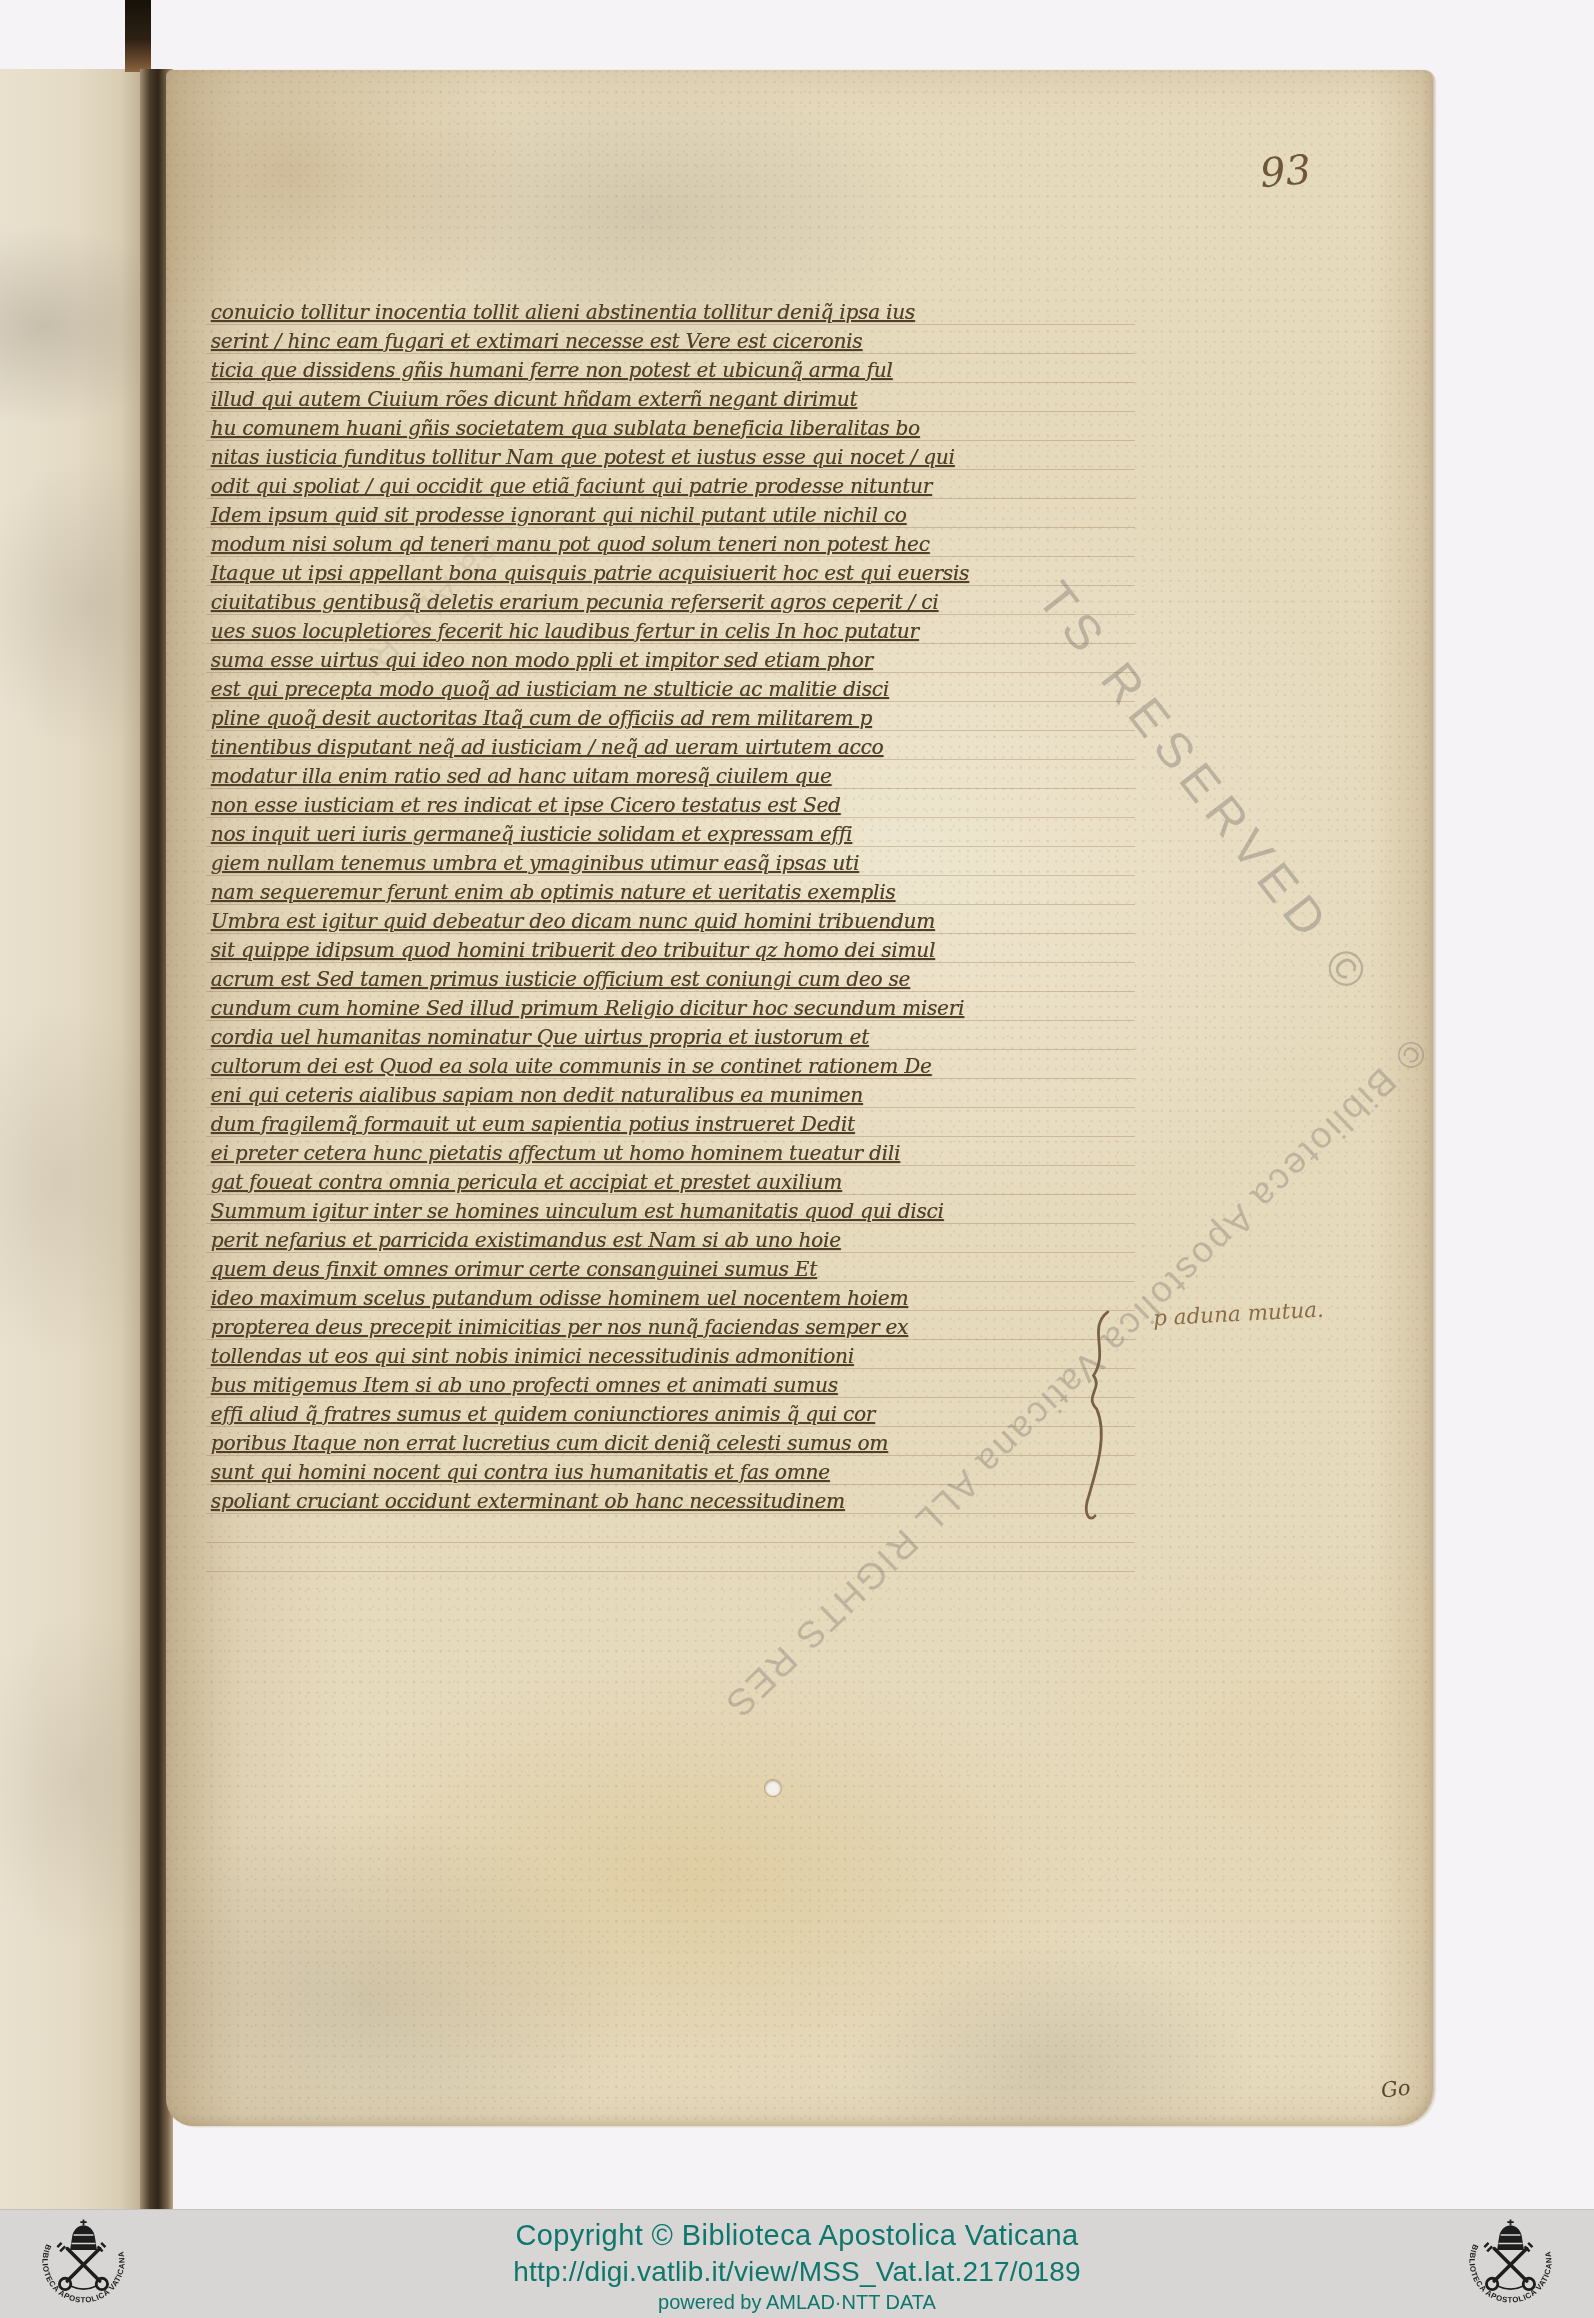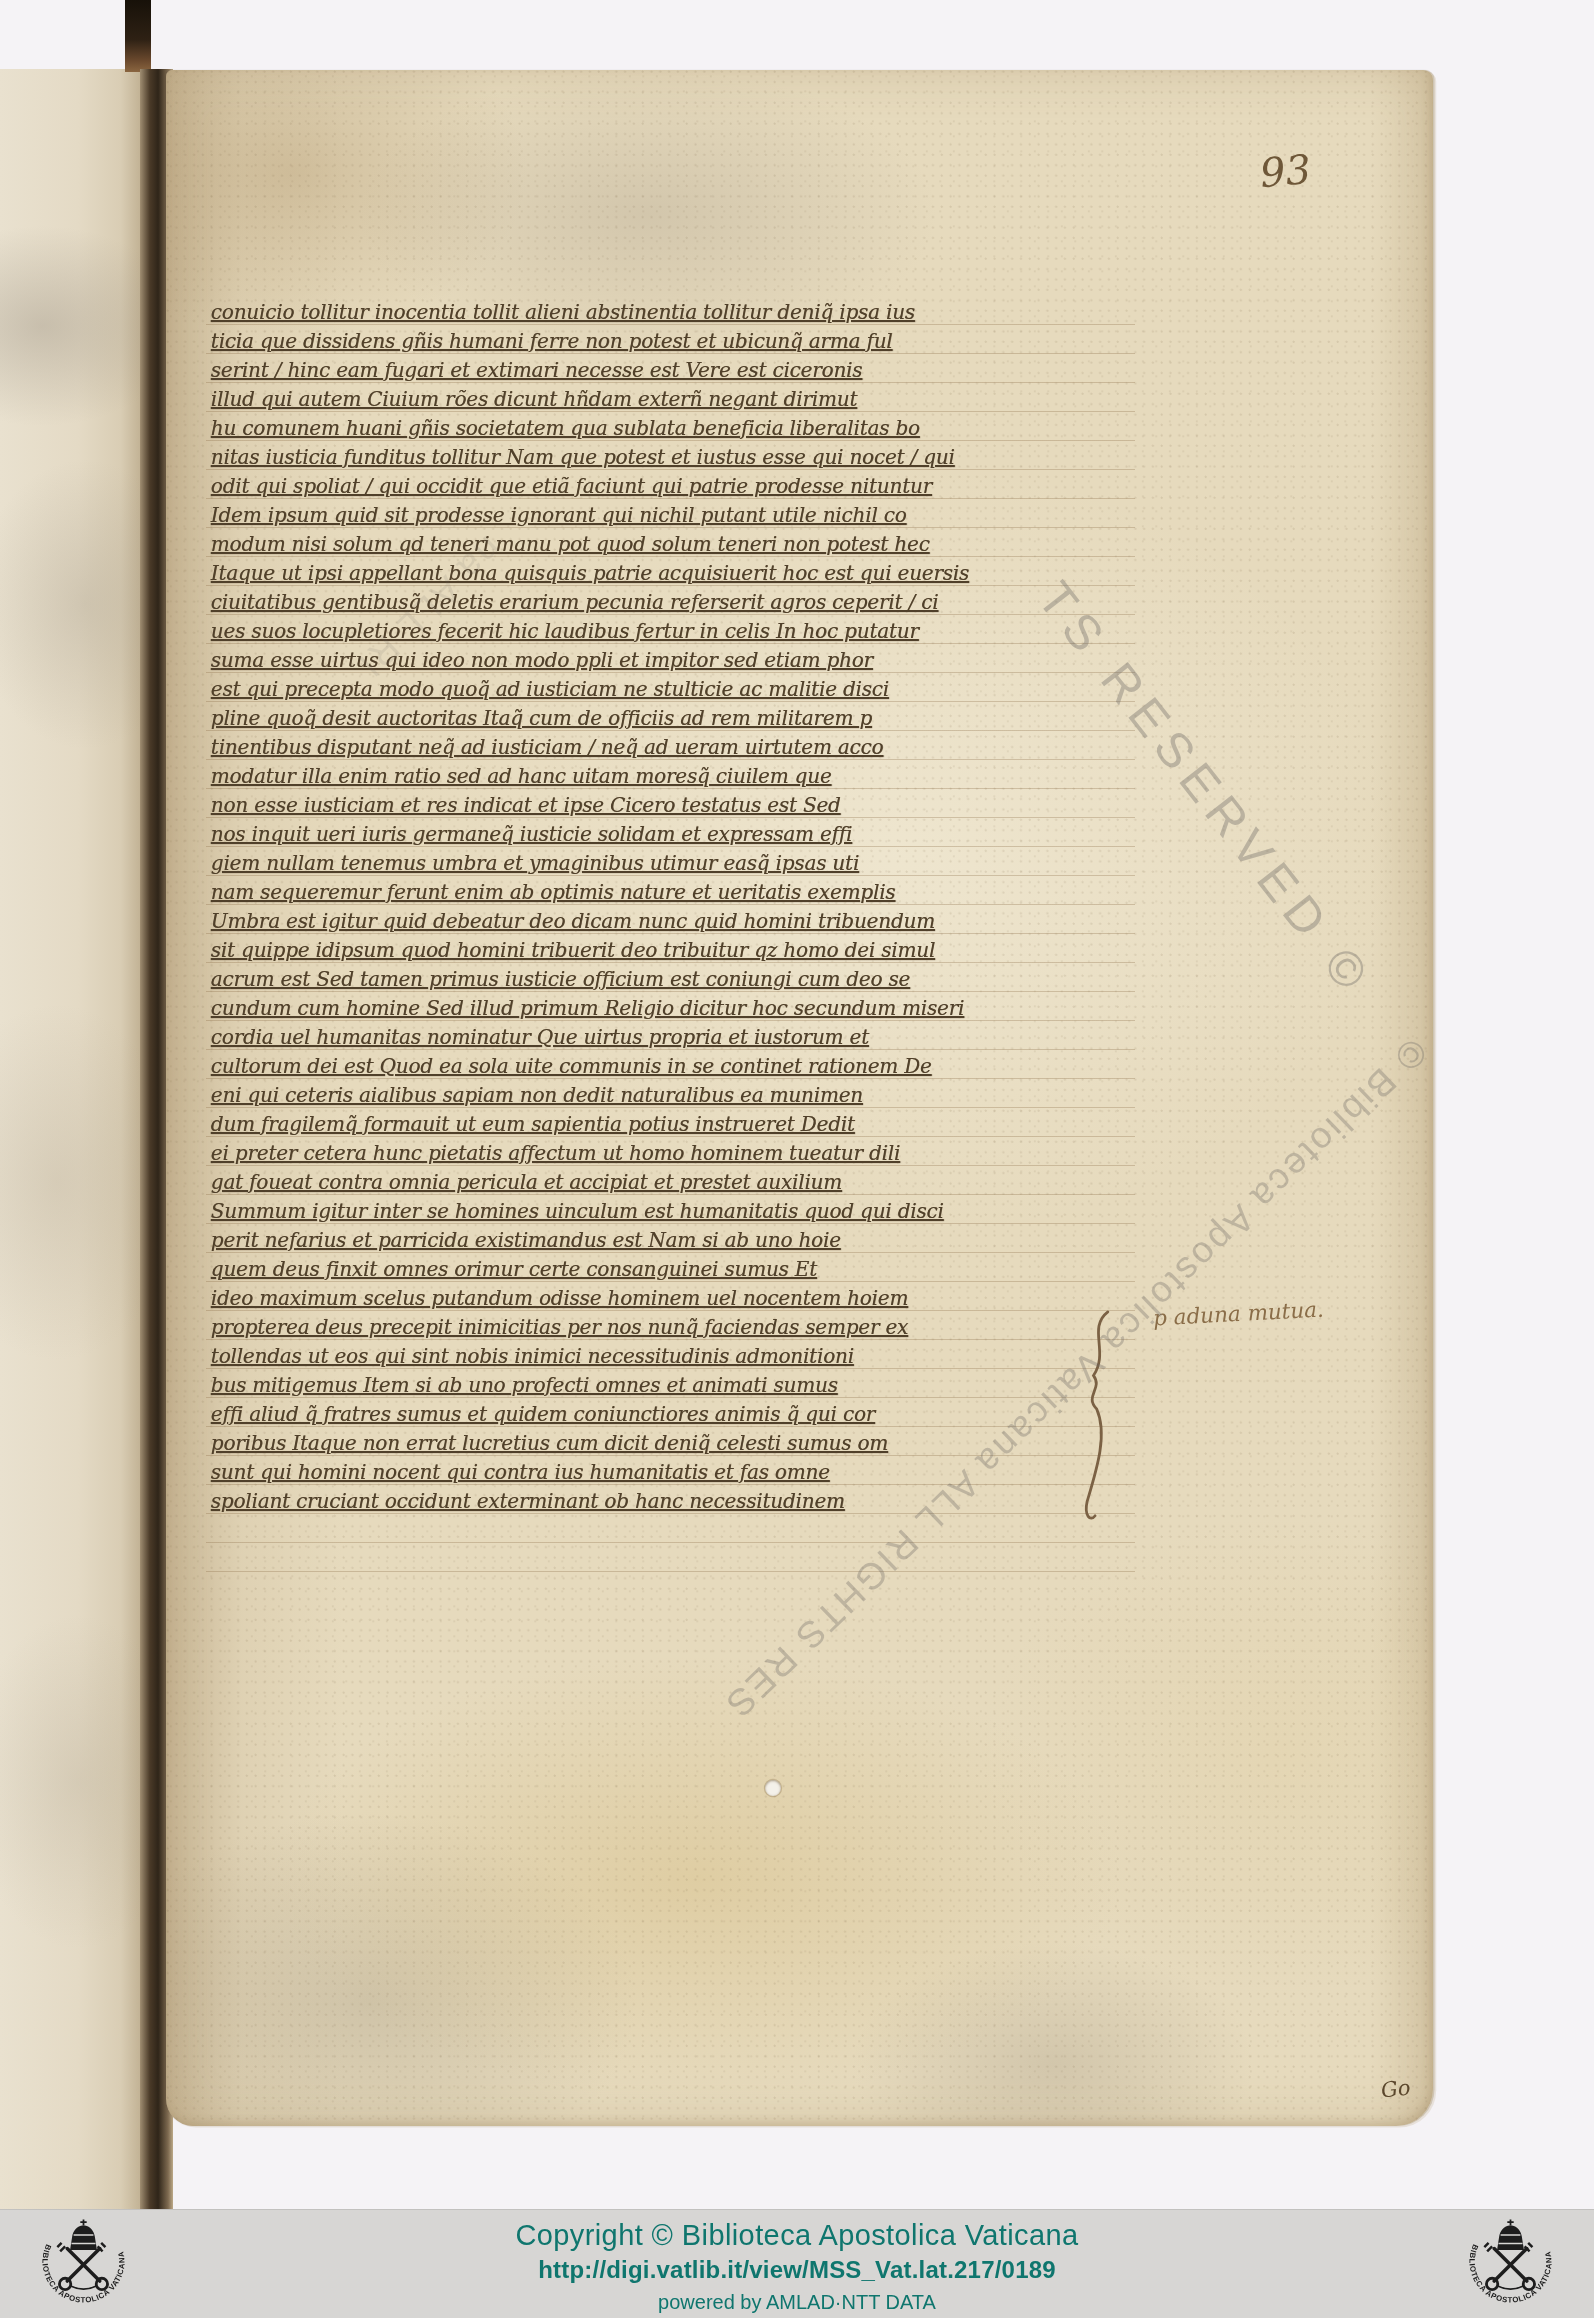--- a/index.html
+++ b/index.html
@@ -57,21 +57,21 @@
   .wm{position:absolute;transform-origin:0 0;color:#6b6763;pointer-events:none;
     white-space:nowrap;font-family:"Liberation Sans",sans-serif;}
   .wm-top{left:1071px;top:571px;transform:rotate(52deg);font-size:49px;letter-spacing:.18em;opacity:.36;}
   .wm-diag{left:1435px;top:1060px;transform:rotate(136deg);font-size:37px;letter-spacing:.07em;opacity:.32;}
   .wm-faint{left:510px;top:558px;transform:rotate(136deg);font-size:37px;letter-spacing:.07em;opacity:.12;}
   
   .footer{position:absolute;left:0;top:2209px;width:1594px;height:109px;
     background:#d7d6d4;border-top:0.8px solid #c2c1bf;box-sizing:border-box;}
   .f-line{position:absolute;left:0;right:0;text-align:center;color:#0f766e;}
   .f1{top:8.8px;font-size:29px;letter-spacing:0.4px;}
-  .f2{top:46px;font-size:24px;letter-spacing:0.2px;font-weight:bold;}
+  .f2{top:46px;font-size:28px;letter-spacing:0.2px;}
   .f3{top:81px;font-size:20px;}
   .logo{position:absolute;top:5.6px;width:99px;height:99px;}
   .logo-left{left:34px;}
   .logo-right{left:1461px;}
 </style>
 </head>
 <body>
 
 <div class="stage">
 
@@ -80,22 +80,22 @@
     <div class="spine-top"></div>
     <div class="gutter"></div>
 
     <div class="page">
       <div class="grain"></div>
 
       <div class="folio">93</div>
 
       <div class="ms">
           <div class="ms-line">conuicio tollitur inocentia tollit alieni abstinentia tollitur deniq̃ ipsa ius</div>
+          <div class="ms-line">serint / hinc eam fugari et extimari necesse est Vere est ciceronis</div>
           <div class="ms-line">ticia que dissidens gñis humani ferre non potest et ubicunq̃ arma ful</div>
-          <div class="ms-line">serint / hinc eam fugari et extimari necesse est Vere est ciceronis</div>
           <div class="ms-line">illud qui autem Ciuium rões dicunt hñdam exterñ negant dirimut</div>
           <div class="ms-line">hu comunem huani gñis societatem qua sublata beneficia liberalitas bo</div>
           <div class="ms-line">nitas iusticia funditus tollitur Nam que potest et iustus esse qui nocet / qui</div>
           <div class="ms-line">odit qui spoliat / qui occidit que etiã faciunt qui patrie prodesse nituntur</div>
           <div class="ms-line">Idem ipsum quid sit prodesse ignorant qui nichil putant utile nichil co</div>
           <div class="ms-line">modum nisi solum qd teneri manu pot quod solum teneri non potest hec</div>
           <div class="ms-line">Itaque ut ipsi appellant bona quisquis patrie acquisiuerit hoc est qui euersis</div>
           <div class="ms-line">ciuitatibus gentibusq̃ deletis erarium pecunia referserit agros ceperit / ci</div>
           <div class="ms-line">ues suos locupletiores fecerit hic laudibus fertur in celis In hoc putatur</div>
           <div class="ms-line">suma esse uirtus qui ideo non modo ppli et impitor sed etiam phor</div>

